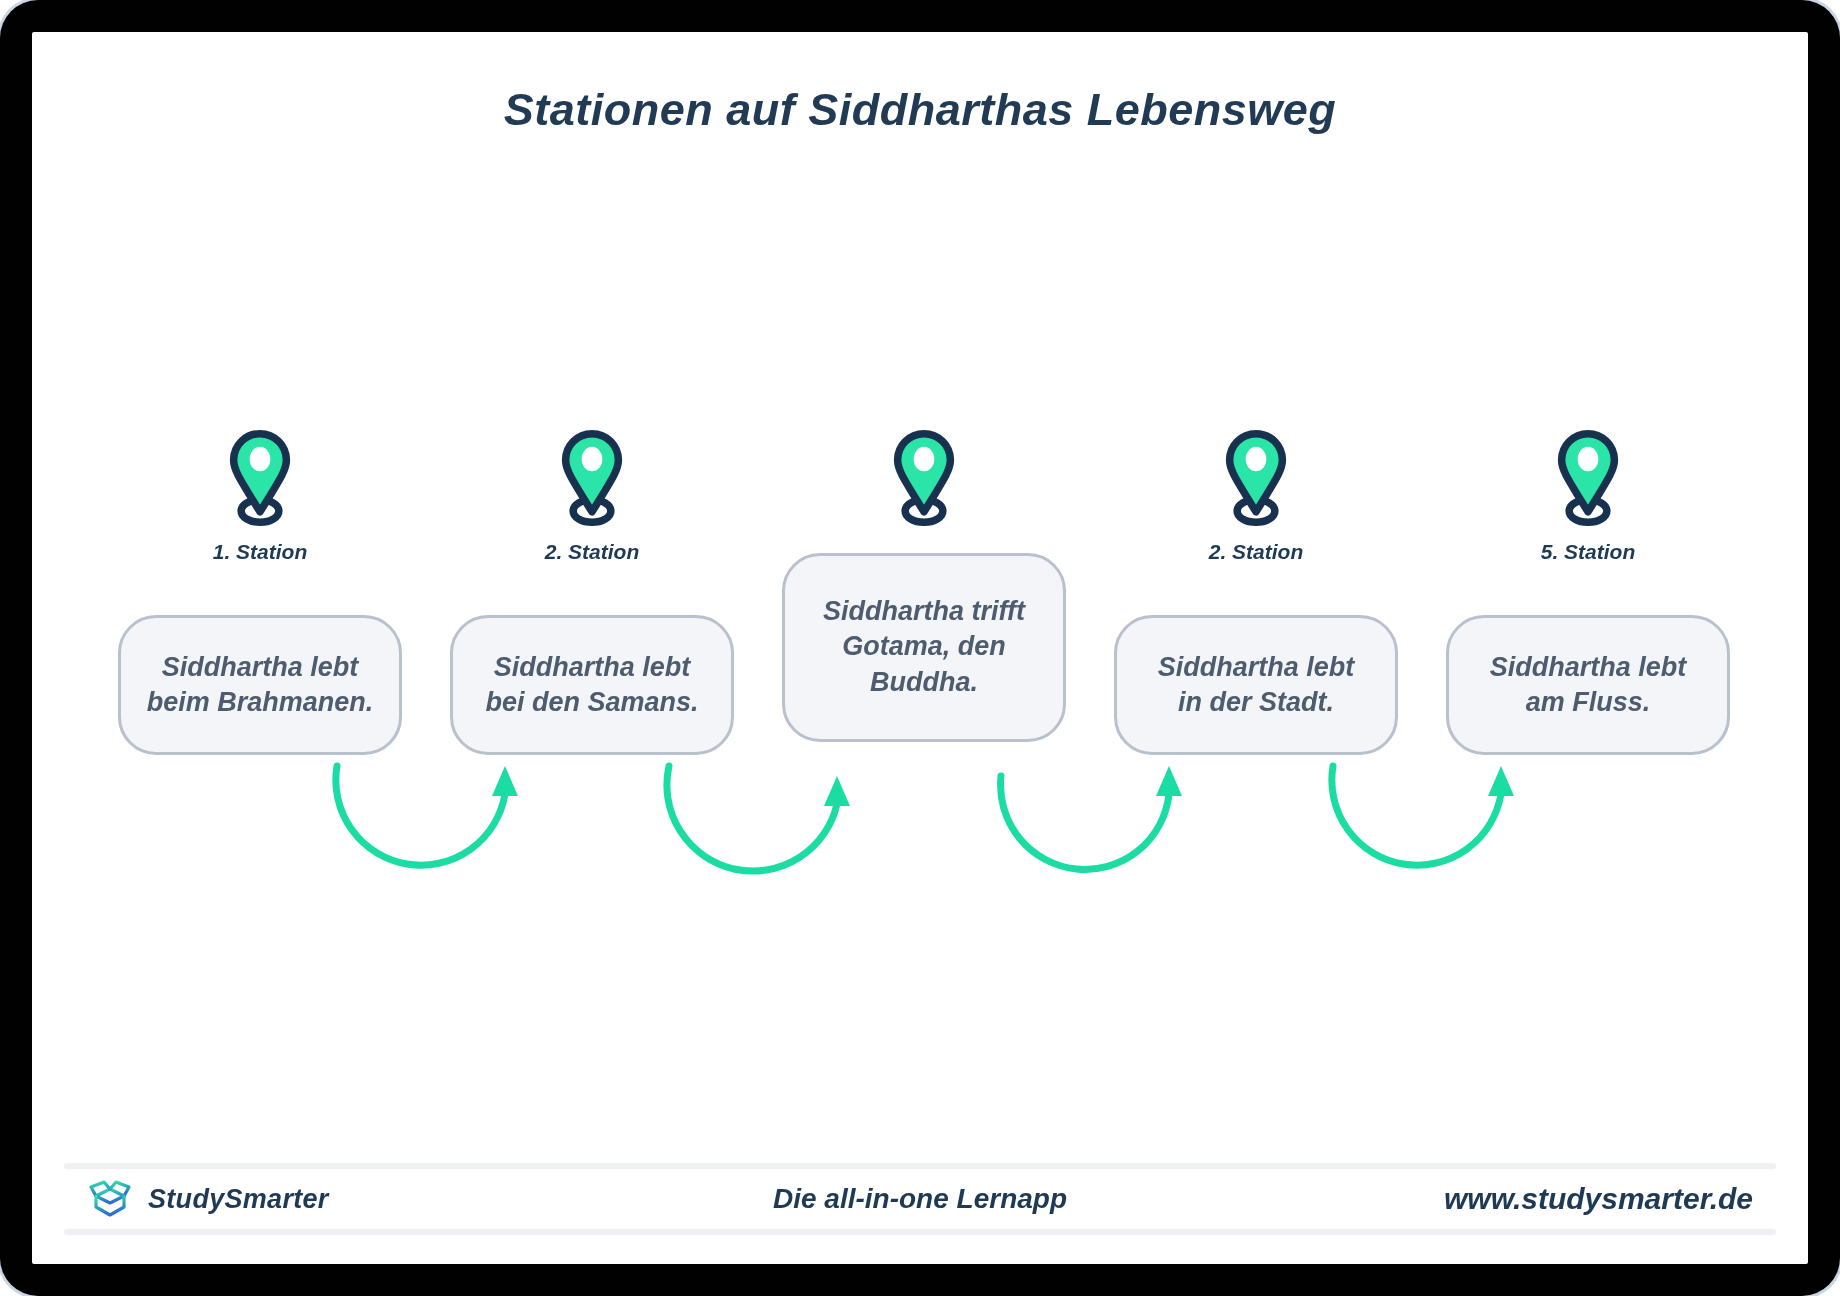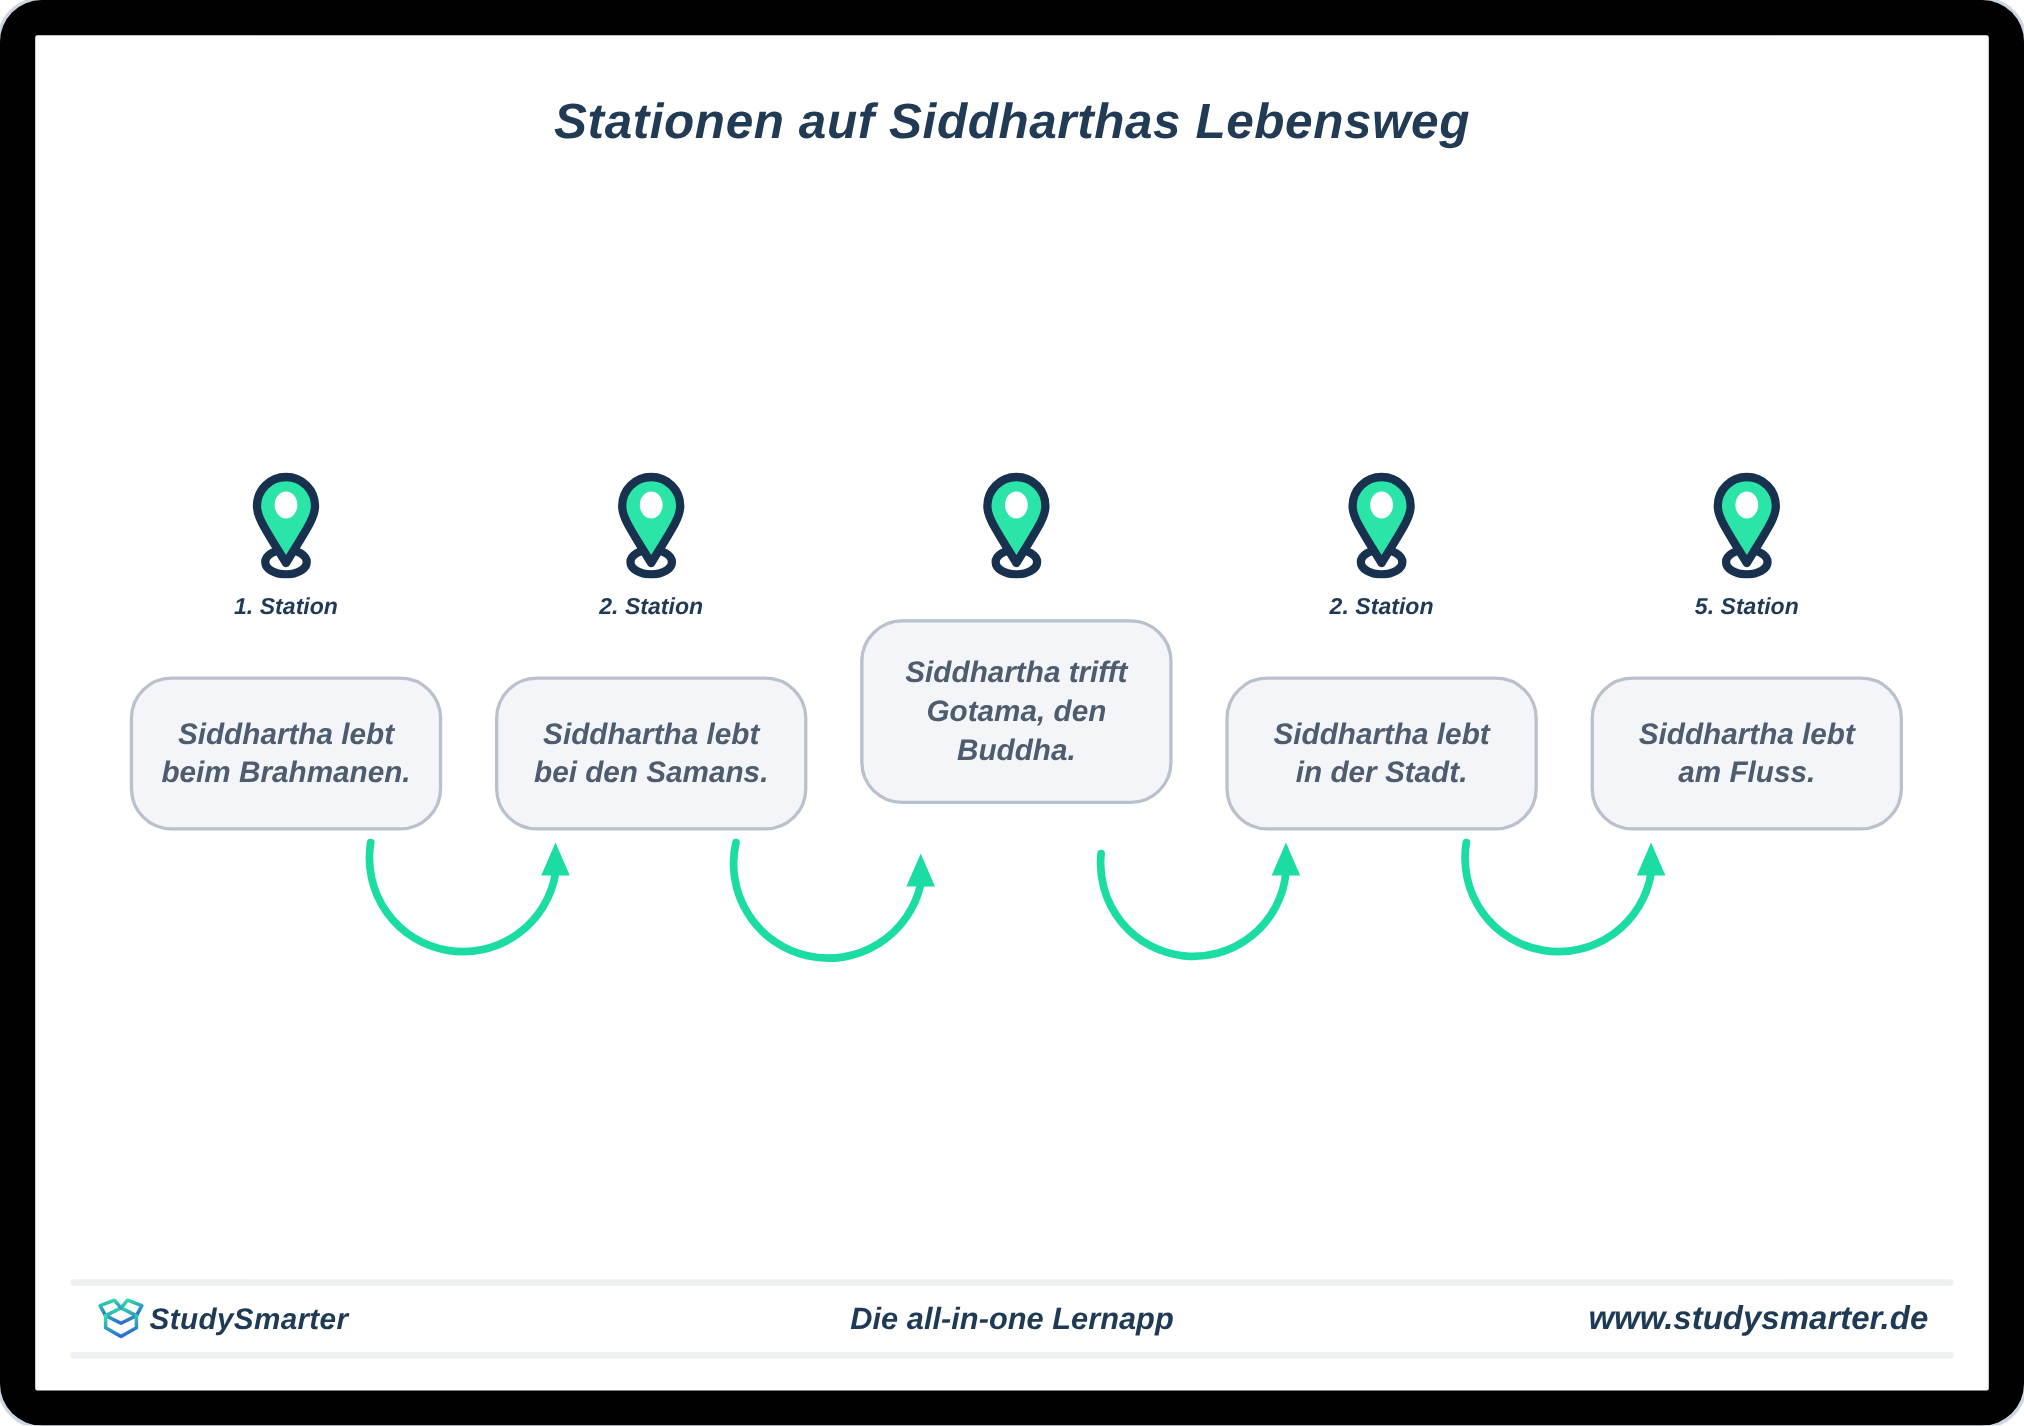--- a/index.html
+++ b/index.html
@@ -13,32 +13,32 @@
   .title { position:absolute; top:52px; left:0; width:100%; text-align:center;
            font-size:45px; font-weight:800; color:#223b55; letter-spacing:.5px; }
 
   .col { position:absolute; top:396px; width:332px; text-align:center; }
   .col .pin { display:block; margin:0 auto; }
   .station-label { margin-top:14px; font-size:21px; font-weight:bold; color:#1f3a55; }
   .box-wrap { height:170px; margin-top:36px; display:flex; align-items:center; justify-content:center; }
   .box { width:284px; background:#f3f5f8; border:3px solid #b9c1cd; border-radius:38px;
          display:flex; align-items:center; justify-content:center; }
   .box.h2 { height:140px; }
-  .box.h3 { height:168px;justify-content:center; }
+  .box.h3 { height:189px;justify-content:center; }
   .box .box-text { font-size:27px; font-weight:bold; color:#4d5c6e; line-height:1.3;
                    white-space:pre-line; text-align:center; padding:0 10px; }
 
   .arrows { position:absolute; left:0; top:0; width:1776px; height:1232px; pointer-events:none; }
 
   .footer-line { position:absolute; left:32px; right:32px; height:6px;
                  background:#eef0f4; border-radius:3px; }
   .footer-line.top { top:1131px; }
   .footer-line.bottom { top:1197px; }
   .footer-row { position:absolute; top:1138px; left:0; width:100%; height:58px; }
-  .brand-group { position:absolute; left:56px; top:0; height:58px; display:flex; align-items:center; gap:4px; }
+  .brand-group { position:absolute; left:56px; top:0; height:58px; display:flex; align-items:center; gap:16px; }
   .brand-name { font-size:27px; font-weight:bold; color:#1f3a55; letter-spacing:.3px; }
   .tagline { position:absolute; left:0; width:100%; top:0; height:58px; display:flex;
              align-items:center; justify-content:center; font-size:28px; font-weight:bold; color:#1f3a55; }
   .website { position:absolute; right:55px; top:0; height:58px; display:flex; align-items:center;
              font-size:30px; font-weight:bold; color:#1f3a55; }
 </style>
 </head>
 <body>
 
 <div class="stage">

